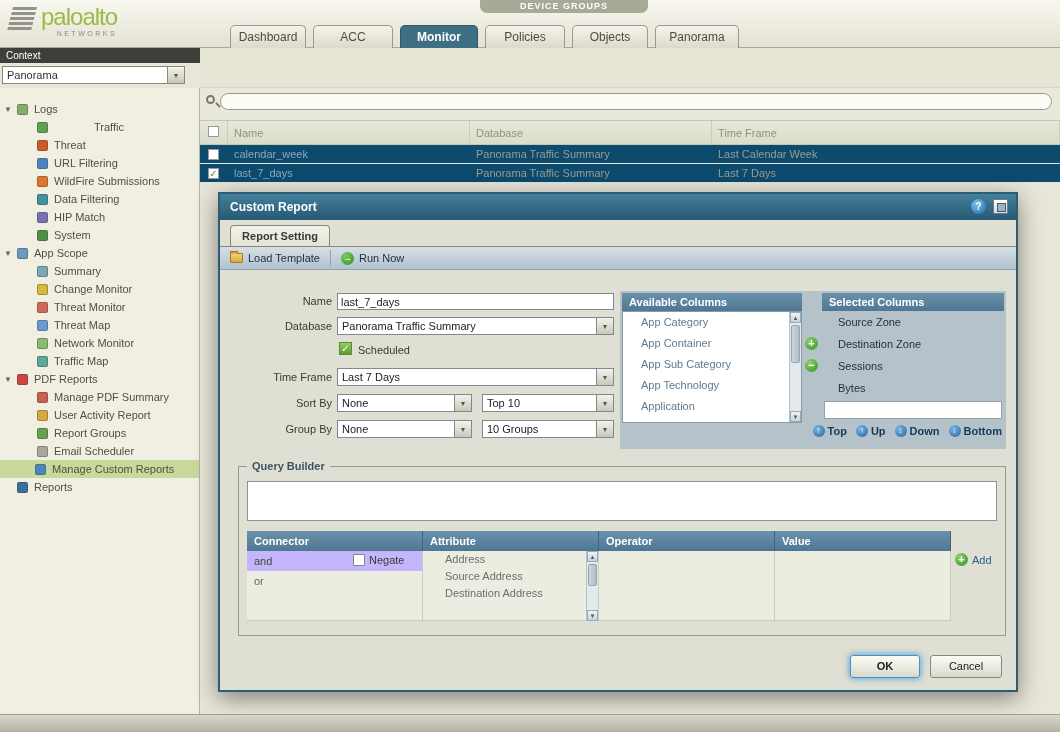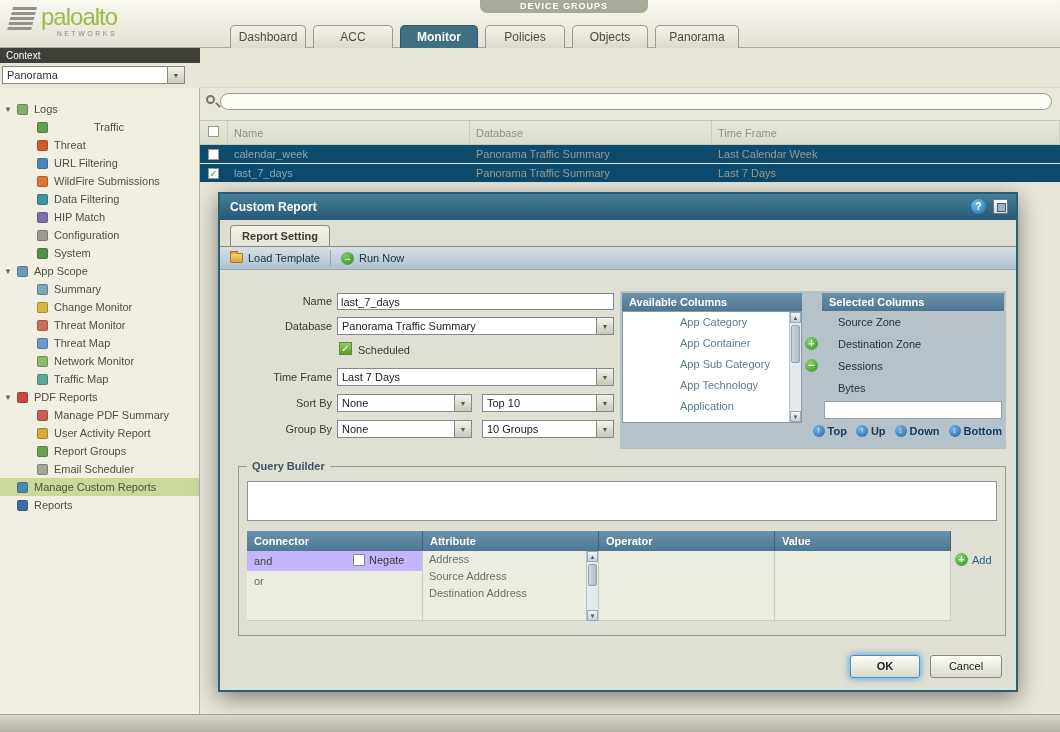--- a/index.html
+++ b/index.html
@@ -78,21 +78,21 @@
 .dd .dd-text{position:absolute;left:4px;top:2px;right:18px;color:#222;white-space:nowrap;overflow:hidden;}
 .cbx{position:absolute;width:13px;height:13px;border:1px solid #5a8a3a;background:linear-gradient(#9acc5e,#5f9a2e);color:#fff;font-size:10px;line-height:12px;text-align:center;}
 
 
 #cols-region{position:absolute;left:400px;top:97px;width:386px;height:158px;background:#b5c2ca;}
 .panel-h{position:absolute;top:2px;height:18px;background:linear-gradient(#6b92ac,#4f7693);color:#fff;font-weight:bold;line-height:18px;padding-left:7px;}
 #avail-head{left:2px;width:180px;}
 #sel-head{left:202px;width:182px;}
 #avail-list{position:absolute;left:2px;top:20px;width:180px;height:112px;background:#fff;border:1px solid #8a9aa4;}
 #avail-items{position:absolute;left:0;top:0;right:12px;bottom:0;overflow:hidden;}
-.av-item{height:21px;line-height:21px;padding-left:18px;color:#5c7c8c;margin-left:39px;}
+.av-item{height:21px;line-height:21px;padding-left:18px;color:#5c7c8c;}
 .vscroll{position:absolute;right:0;top:0;bottom:0;width:12px;background:#e4e9ec;border-left:1px solid #b5c2ca;}
 .vscroll .sup,.vscroll .sdn{position:absolute;left:0;right:0;height:11px;background:linear-gradient(#f0f4f6,#c6d2d9);border:1px solid #9aaab4;color:#4a5a64;font-size:6px;text-align:center;line-height:10px;}
 .vscroll .sup{top:0}.vscroll .sdn{bottom:0;}
 .vscroll .thumb{position:absolute;left:1px;right:1px;top:13px;height:38px;background:linear-gradient(90deg,#cdd7dd,#aebec8);border:1px solid #93a5b0;border-radius:2px;}
 #sel-items{position:absolute;left:202px;top:20px;width:182px;}
 .sel-item{height:22px;line-height:22px;padding-left:16px;color:#22323a;}
 #sel-extra{position:absolute;left:204px;top:110px;width:178px;height:18px;background:#fff;border:1px solid #93a3ad;}
 .circ{position:absolute;width:13px;height:13px;border-radius:50%;background:radial-gradient(circle at 35% 30%,#8ed06e,#2f9420);color:#fff;text-align:center;line-height:12px;font-size:11px;font-weight:bold;}
 #add-col-btn{left:185px;top:46px;}
 #remove-col-btn{left:185px;top:68px;}
@@ -111,21 +111,21 @@
 .qcol{position:absolute;top:0;height:70px;border-right:1px solid #c9cdbd;}
 #conn-col{left:0;width:176px;}
 #attr-col{left:176px;width:176px;}
 #op-col{left:352px;width:176px;}
 #val-col{left:528px;width:176px;}
 .conn-row{height:20px;line-height:20px;padding-left:7px;color:#5c6c5c;}
 .conn-row.and{background:#c4b5fd;color:#3c4c2c;}
 #negate-wrap{position:absolute;left:106px;top:3px;display:flex;align-items:center;gap:4px;color:#3a3a30;}
 #negate-cb{width:12px;height:12px;background:#fff;border:1px solid #888;}
 #attr-items{position:absolute;left:0;top:0;right:12px;bottom:0;overflow:hidden;}
-.attr-item{height:17px;line-height:17px;padding-left:6px;color:#68726a;}
+.attr-item{height:17px;line-height:17px;padding-left:22px;color:#68726a;}
 #qb-add{position:absolute;left:716px;top:86px;display:flex;align-items:center;gap:4px;color:#2c5c8c;}
 #qb-add .circ{position:static;}
 
 
 .btn{position:absolute;height:23px;background:linear-gradient(#fdfdf8,#d9d9c9);border:1px solid #8a887a;border-radius:3px;text-align:center;line-height:21px;color:#222;}
 #btn-ok{left:630px;top:461px;width:70px;border:1px solid #4a90c8;box-shadow:0 0 6px 1px #62a8dc;font-weight:bold;}
 #btn-cancel{left:710px;top:461px;width:72px;}
 #footer{position:absolute;left:0;top:714px;width:1060px;height:18px;background:linear-gradient(#d9d7c9,#b4b2a4);border-top:1px solid #a19f91;}
 </style>
 </head>
@@ -183,24 +183,20 @@
         </div>
         <div class="titem" style="padding-left: 37px;">
           <span class="ticon ic-data-filtering"></span>
           <span>Data Filtering</span>
         </div>
         <div class="titem" style="padding-left: 37px;">
           <span class="ticon ic-hip-match"></span>
           <span>HIP Match</span>
         </div>
         <div class="titem" style="padding-left: 37px;">
-          <span class="ticon ic-configuration"></span>
-          <span>Configuration</span>
-        </div>
-        <div class="titem" style="padding-left: 37px;">
           <span class="ticon ic-system"></span>
           <span>System</span>
         </div>
         <div class="titem" style="padding-left: 4px;">
           <span class="arrow">▼</span>
           <span class="ticon ic-app-scope"></span>
           <span>App Scope</span>
         </div>
         <div class="titem" style="padding-left: 37px;">
           <span class="ticon ic-summary"></span>
@@ -240,21 +236,21 @@
           <span>User Activity Report</span>
         </div>
         <div class="titem" style="padding-left: 37px;">
           <span class="ticon ic-report-groups"></span>
           <span>Report Groups</span>
         </div>
         <div class="titem" style="padding-left: 37px;">
           <span class="ticon ic-email-scheduler"></span>
           <span>Email Scheduler</span>
         </div>
-        <div class="titem sel" style="padding-left: 17px;">
+        <div class="titem sel" style="padding-left: 35px;">
           <span class="ticon ic-custom-reports"></span>
           <span>Manage Custom Reports</span>
         </div>
         <div class="titem" style="padding-left: 17px;">
           <span class="ticon ic-reports"></span>
           <span>Reports</span>
         </div>
       </div>
   </div>
 

